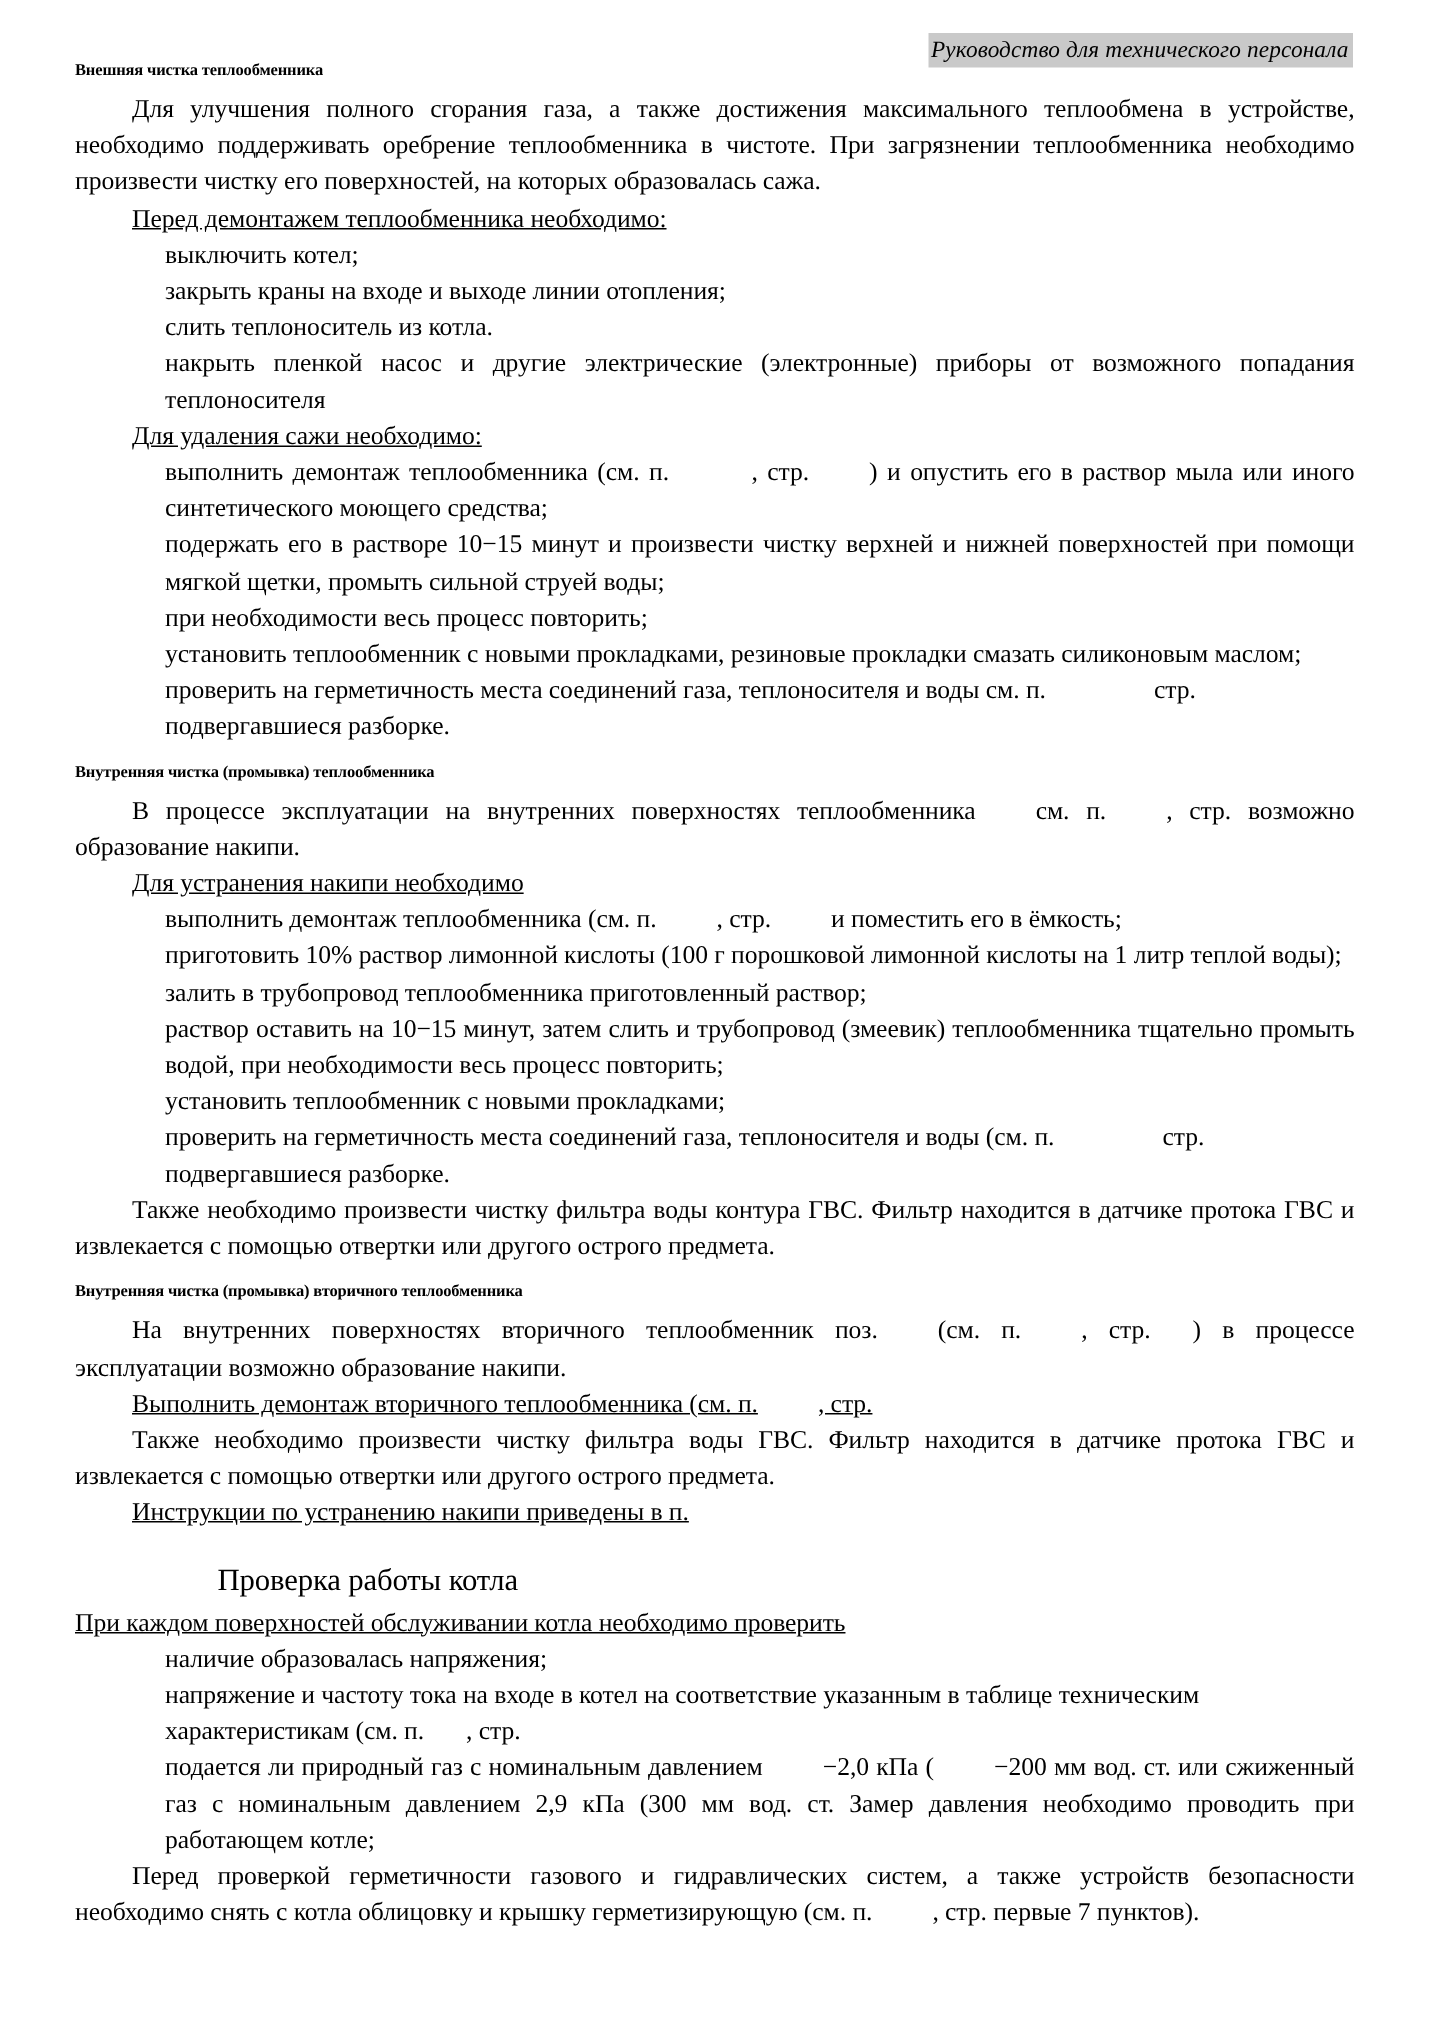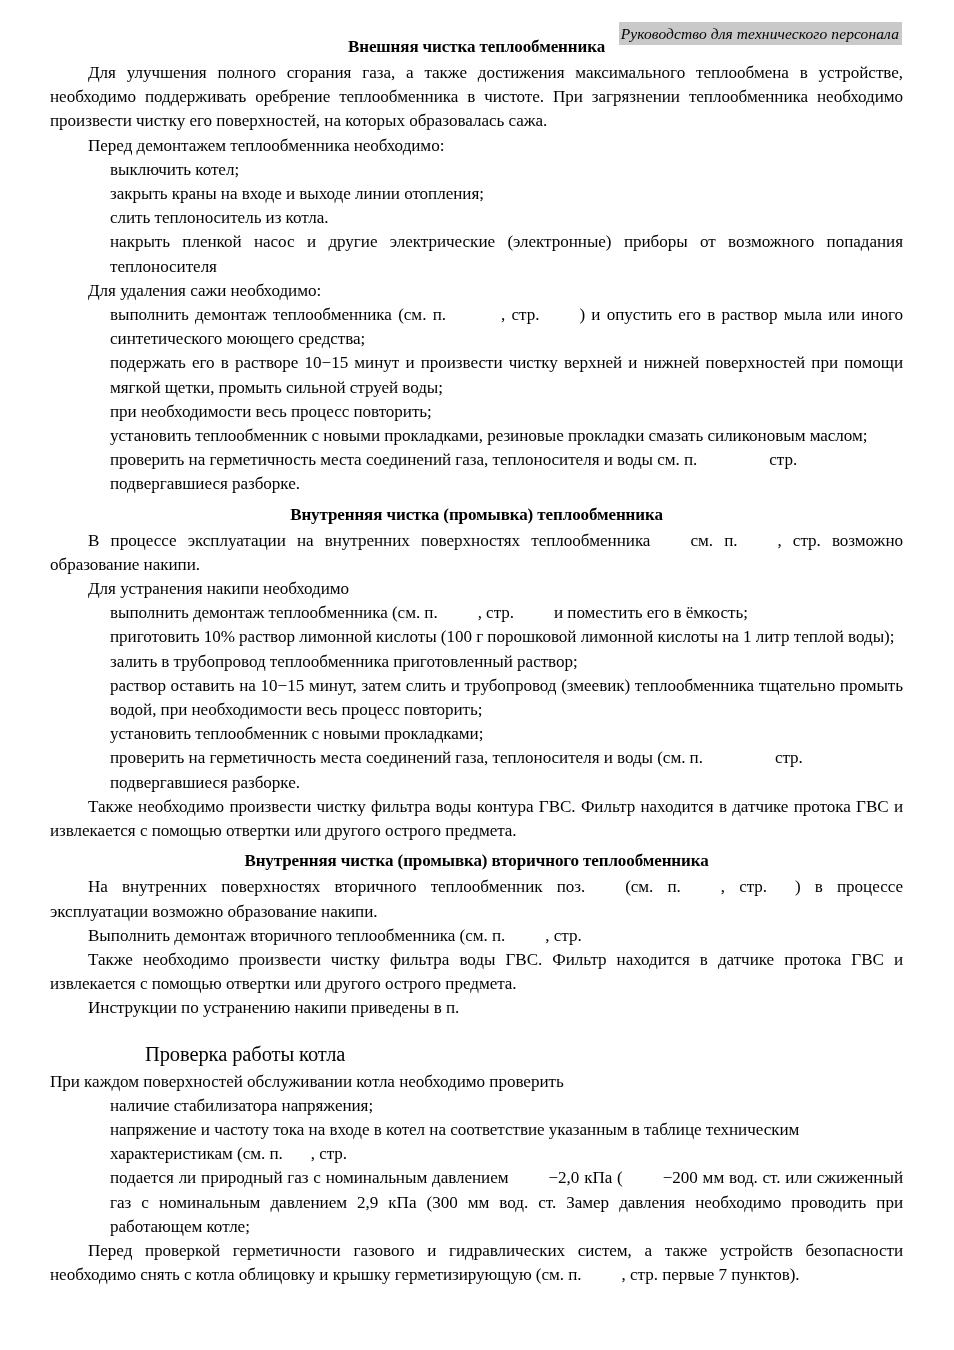--- a/index.html
+++ b/index.html
@@ -47,25 +47,24 @@
 
   
   .content {
     position: absolute;
     top: 36px;
     left: 50px;
     width: 853px;
   }
 
   h2.section-heading {
-    font-size: 17px;
+    font-size: 11px;
     font-weight: bold;
     margin: 0 0 3px 0;
     padding: 0;
-    text-align: center;
     line-height: 22px;
     letter-spacing: -0.1px;
   }
   h2.big-heading {
     font-size: 20.5px;
     font-weight: normal;
     margin: 0 0 3px 0;
     padding: 0 0 0 95px;
     text-align: left;
     line-height: 26px;
@@ -88,21 +87,21 @@
     margin: 0;
     padding: 0 0 0 60px;
     font-size: 17.1px;
     line-height: 24.2px;
     text-align: justify;
     text-justify: inter-word;
     text-indent: 0;
     letter-spacing: -0.05px;
   }
   p.bullet.nojust { text-align: left; }
-  p.para.nojust { text-align: left; }
+  p.para.nojust { text-align: left; text-decoration: underline; }
 
   .gap-s  { display: inline-block; width: 28px; }
   .gap-m  { display: inline-block; width: 40px; }
   .gap-l  { display: inline-block; width: 55px; }
   .gap-xl { display: inline-block; width: 72px; }
 
   .sp-before-heading { height: 7px; }
   .sp-big { height: 20px; }
 </style>
 </head>
@@ -159,21 +158,21 @@
 
     <p class="para nojust"><span>Выполнить демонтаж вторичного теплообменника (см. п.</span><span class="gap-m"></span><span>, стр.</span></p>
 
     <p class="para">Также необходимо произвести чистку фильтра воды ГВС. Фильтр находится в датчике протока ГВС и извлекается с помощью отвертки или другого острого предмета.</p>
     <p class="para nojust">Инструкции по устранению накипи приведены в п.</p>
 
     <div class="sp-big"></div>
     <h2 class="big-heading">Проверка работы котла</h2>
 
     <p class="para no-indent nojust">При каждом поверхностей обслуживании котла необходимо проверить</p>
-    <p class="bullet nojust">наличие стабилизатора напряжения;</p>
+    <p class="bullet nojust">наличие образовалась напряжения;</p>
 
     <p class="bullet nojust"><span>напряжение и частоту тока на входе в котел на соответствие указанным в таблице техническим характеристикам (см. п.</span><span class="gap-s"></span><span>, стр.</span></p>
 
     <p class="bullet"><span>подается ли природный газ с номинальным давлением</span><span class="gap-m"></span><span>−2,0 кПа (</span><span class="gap-m"></span><span>−200 мм вод. ст.  или сжиженный газ с номинальным давлением 2,9 кПа (300 мм вод. ст.  Замер давления необходимо проводить при работающем котле;</span></p>
 
     <p class="para"><span>Перед проверкой герметичности газового и гидравлических систем, а также устройств безопасности необходимо снять с котла облицовку и крышку герметизирующую (см. п.</span><span class="gap-m"></span><span>, стр. первые 7 пунктов).</span></p>
 
   </div>
 </div>
 

